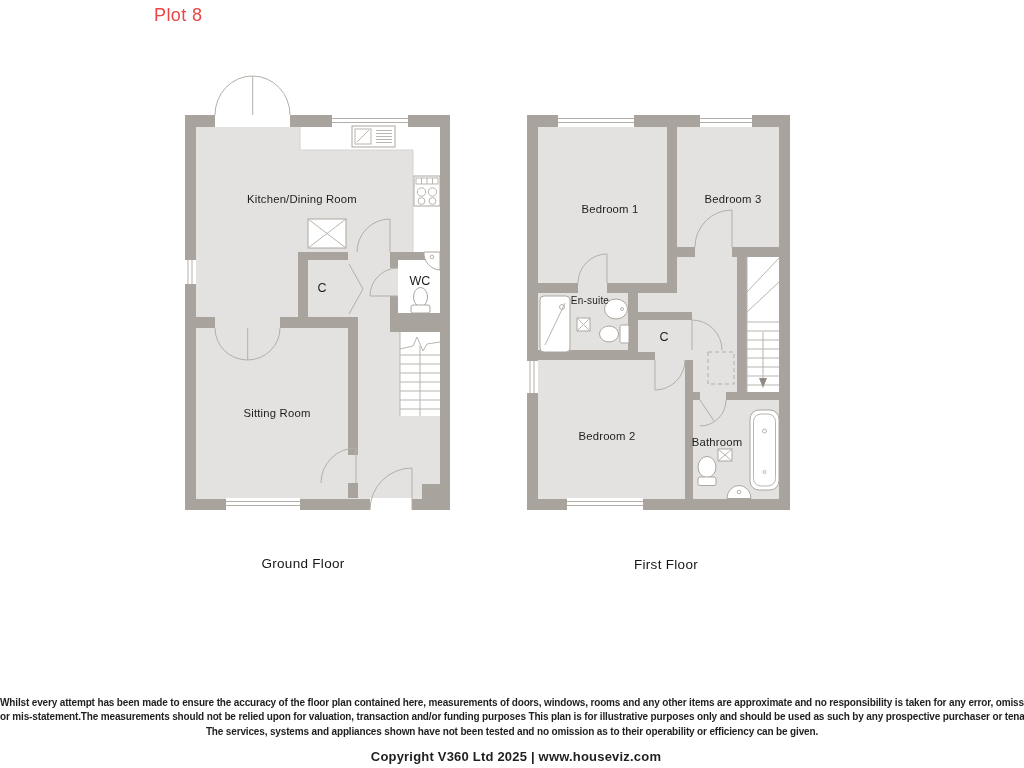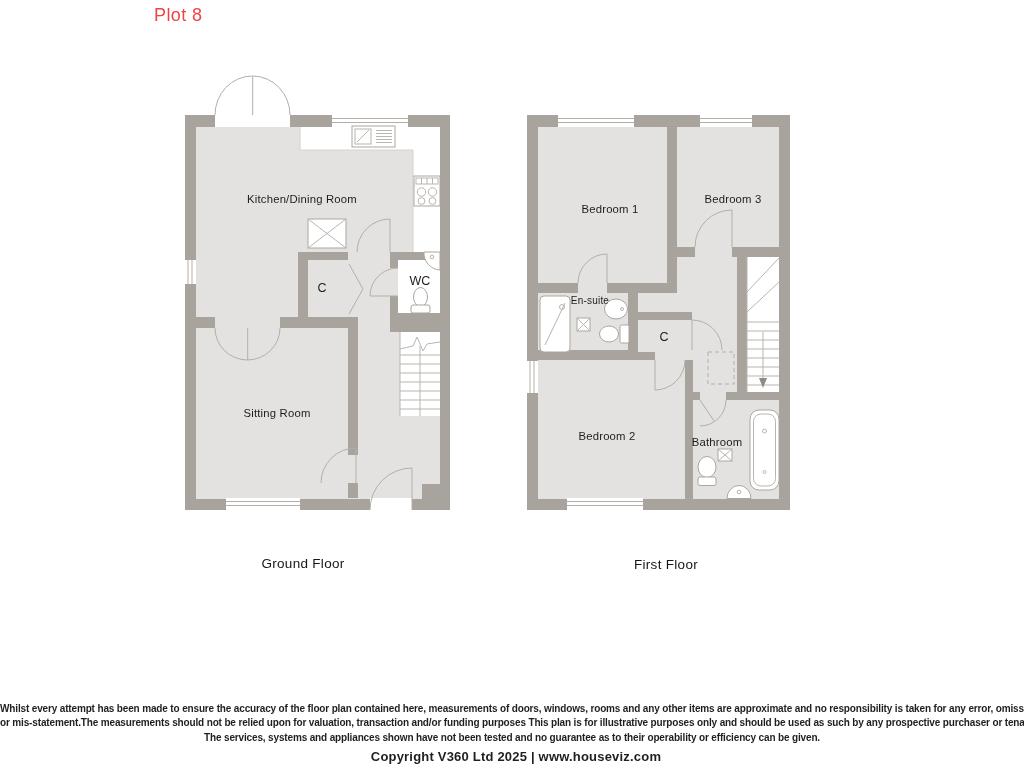--- a/index.html
+++ b/index.html
@@ -2,21 +2,21 @@
 <html><head>
 <meta charset="utf-8">
 <style>
   html,body{margin:0;padding:0;background:#fff;}
   .page{position:relative;width:1024px;height:768px;background:#ffffff;overflow:hidden;
         font-family:"Liberation Sans",sans-serif;}
   .title{position:absolute;left:154px;top:5px;font-size:18px;color:#ef4444;letter-spacing:.4px;}
   .plan-svg{position:absolute;left:0;top:0;}
   .footer{position:absolute;left:0;right:0;bottom:4px;text-align:center;color:#1f1f1f;}
   .footer .small{font-size:10px;font-weight:600;letter-spacing:-0.15px;line-height:14.5px;white-space:nowrap;}
-  .footer .copyright{font-size:13px;font-weight:700;margin-top:4px;letter-spacing:.2px;padding-left:8px;}
+  .footer .copyright{font-size:13px;font-weight:700;margin-top:10px;letter-spacing:.2px;padding-left:8px;}
   
   .wall{fill:#a8a39d;}
   .room{fill:#e4e2e0;}
   .white{fill:#ffffff;}
   .fix{fill:#ffffff;stroke:#aba69f;stroke-width:1;}
   .fixl{fill:none;stroke:#b9b5af;stroke-width:1;}
   .edge{fill:none;stroke:#d5d2ce;stroke-width:1;}
   .arc{fill:none;stroke:#b3aea8;stroke-width:1;}
   .win{stroke:#b3aea8;stroke-width:1;}
   .dash{fill:none;stroke:#b3aea8;stroke-width:1;stroke-dasharray:4 3;}
@@ -271,17 +271,17 @@
       <text x="664" y="341" class="lbl lbl-lg">C</text>
       <text x="607" y="440" class="lbl">Bedroom 2</text>
       <text x="717" y="446" class="lbl">Bathroom</text>
       <text x="666" y="569" class="floorlbl">First Floor</text>
     </g>
   </svg>
 
   <div class="footer">
     <div class="small">Whilst every attempt has been made to ensure the accuracy of the floor plan contained here, measurements of doors, windows, rooms and any other items are approximate and no responsibility is taken for any error, omission,</div>
     <div class="small">or mis-statement.The measurements should not be relied upon for valuation, transaction and/or funding purposes This plan is for illustrative purposes only and should be used as such by any prospective purchaser or tenant.</div>
-    <div class="small">The services, systems and appliances shown have not been tested and no guarantee as to their operability or efficiency can be given.</div>
+    <div class="small">The services, systems and appliances shown have not been tested and no omission as to their operability or efficiency can be given.</div>
     <div class="copyright">Copyright V360 Ltd 2025 | www.houseviz.com</div>
   </div>
 
 </div>
 
 </body></html>

